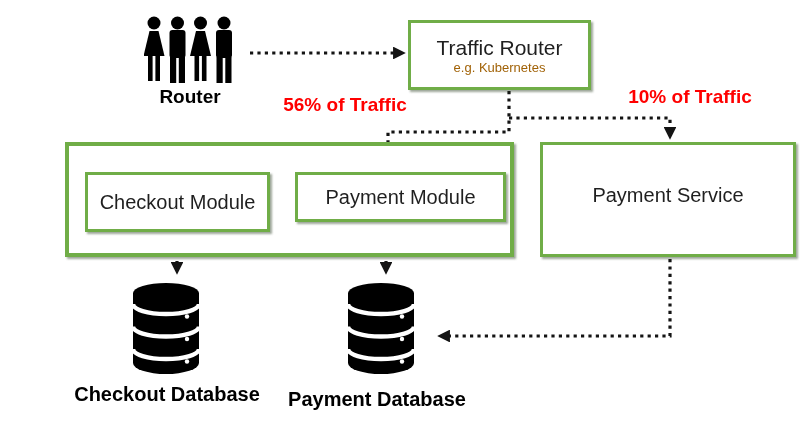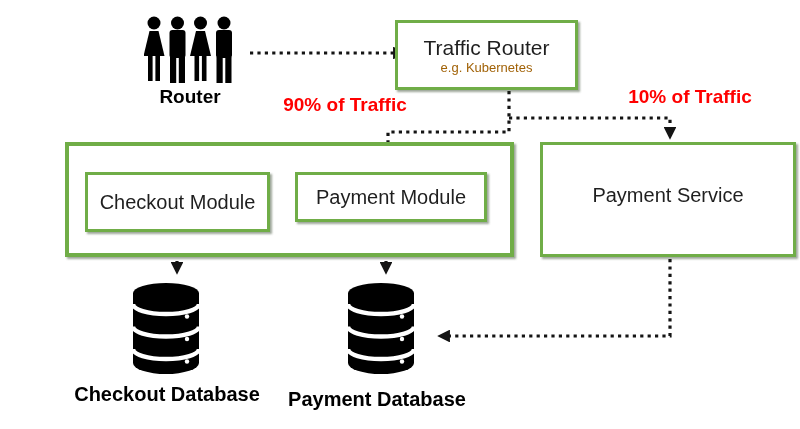--- a/index.html
+++ b/index.html
@@ -72,33 +72,33 @@
     <g>
       <circle cx="80" cy="7" r="6.5"></circle>
       <rect x="72" y="14" width="16" height="28" rx="3"></rect>
       <rect x="72.5" y="41" width="6.2" height="26"></rect>
       <rect x="81.3" y="41" width="6.2" height="26"></rect>
     </g>
   </svg>
 
   <div class="abs blacklabel users-label" style="left:140px;top:86px;width:100px;">Router</div>
 
-  <div class="abs greenbox router-inner" style="left:395px;top:20px;width:183px;height:70px;">
+  <div class="abs greenbox router-inner" style="left:408px;top:20px;width:183px;height:70px;">
     <div class="router-title">Traffic Router</div>
     <div class="router-sub">e.g. Kubernetes</div>
   </div>
 
-  <div class="abs redlabel" style="left:278px;top:94px;width:134px;">90% of Traffic</div>
+  <div class="abs redlabel" style="left:278px;top:94px;width:134px;">56% of Traffic</div>
   <div class="abs redlabel" style="left:622px;top:86px;width:136px;">10% of Traffic</div>
 
   <div class="abs greenbox monolith" style="left:65px;top:142px;width:449px;height:115px;"></div>
   <div class="abs greenbox" style="left:85px;top:172px;width:185px;height:60px;">
     <span class="boxlabel">Checkout Module</span>
   </div>
-  <div class="abs greenbox" style="left:295px;top:172px;width:192px;height:50px;">
+  <div class="abs greenbox" style="left:295px;top:172px;width:211px;height:50px;">
     <span class="boxlabel">Payment Module</span>
   </div>
 
   <div class="abs greenbox" style="left:540px;top:142px;width:256px;height:115px;padding-bottom:8px;">
     <span class="boxlabel">Payment Service</span>
   </div>
 
   <svg class="abs" style="left:132px;top:283px;" width="68" height="92" viewBox="0 0 68 92">
     <g fill="#000000">
       <ellipse cx="34" cy="10" rx="33" ry="10"></ellipse>

